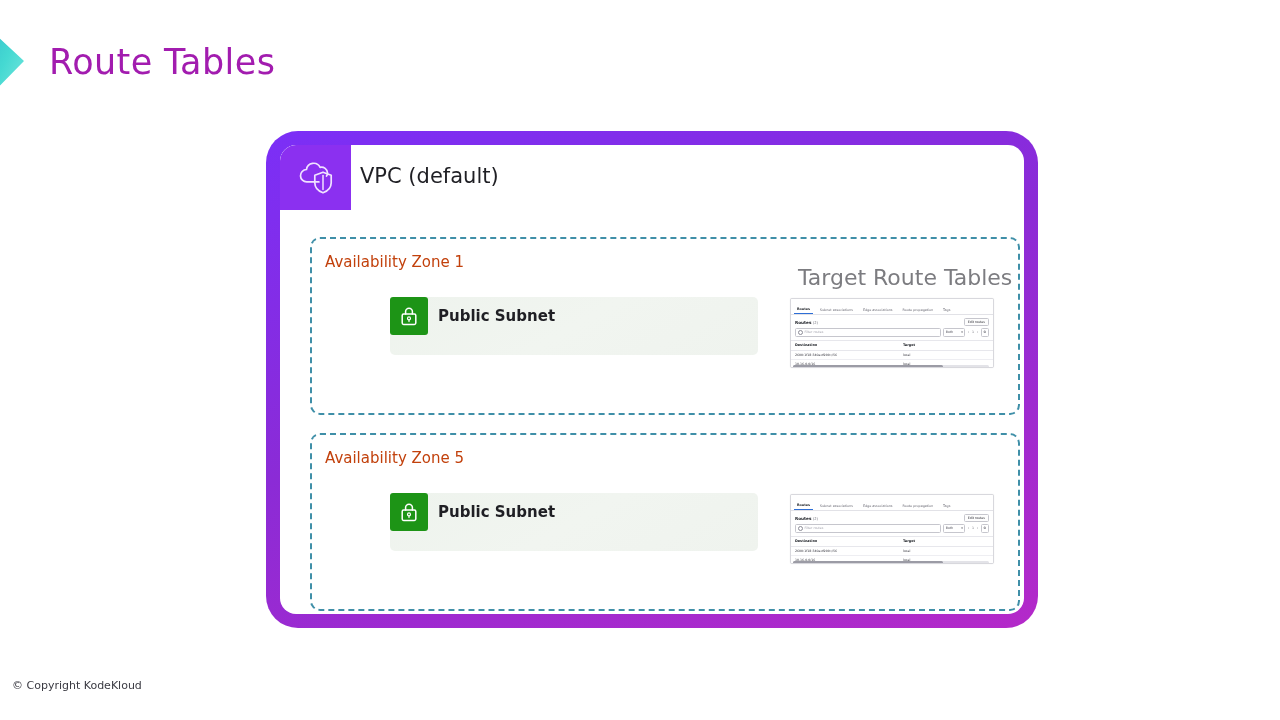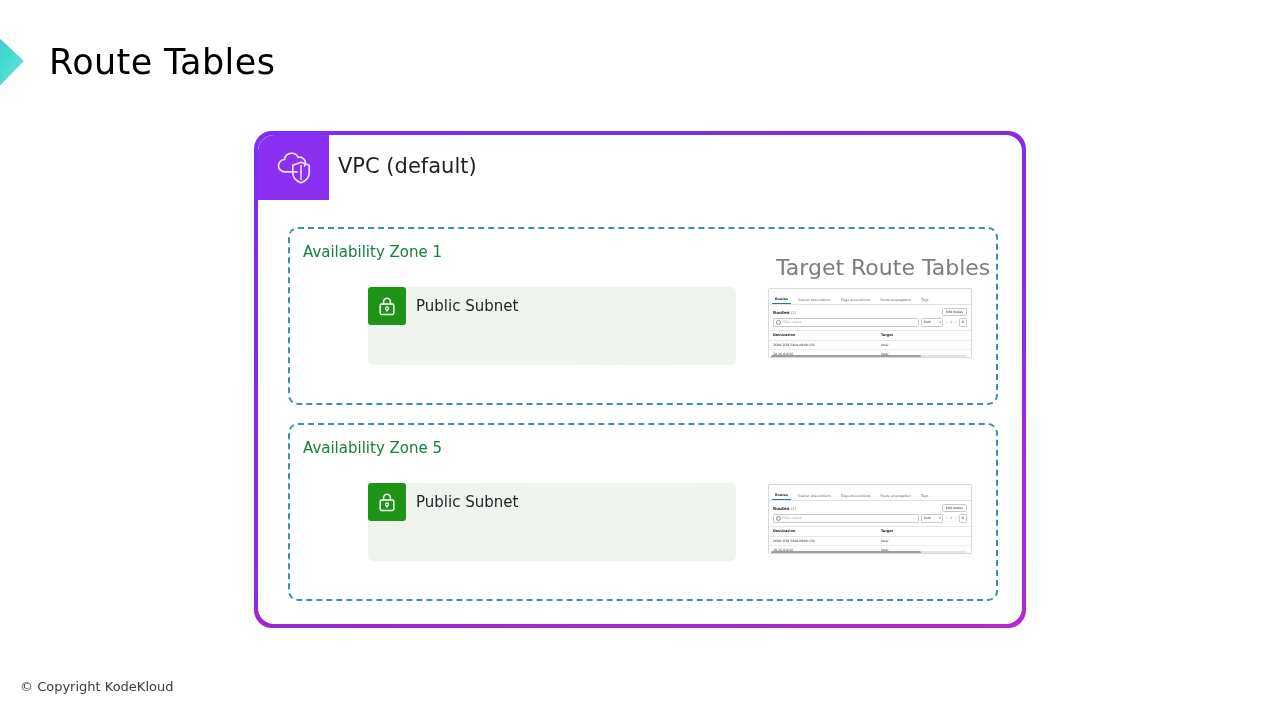--- a/index.html
+++ b/index.html
@@ -31,36 +31,36 @@
     width: 66px;
     height: 94px;
   }
   .page-title {
     position: absolute;
     left: 49px;
     top: 42px;
     font-size: 35px;
     font-weight: 400;
     letter-spacing: 0.4px;
-    color: #000000;
+    color: #a21caf;
     white-space: nowrap;
     text-align: center;
   }
 
   
   .vpc-card {
     position: absolute;
-    left: 254px;
+    left: 266px;
     top: 131px;
     width: 772px;
     height: 497px;
-    border-radius: 18px;
+    border-radius: 32px;
     background: #ffffff;
     box-sizing: border-box;
-    padding: 4px;
+    padding: 14px;
     background-image: linear-gradient(160deg, #7b2ff7 0%, #8b2bd6 45%, #b429c9 100%);
   }
   .vpc-card-inner {
     position: relative;
     width: 100%;
     height: 100%;
     border-radius: 16px;
     background: #ffffff;
     overflow: hidden;
   }
@@ -96,33 +96,34 @@
     background: transparent;
   }
   .az-1 { top: 92px;  height: 178px; }
   .az-2 { top: 288px; height: 178px; }
 
   .az-label {
     position: absolute;
     left: 13px;
     top: 14px;
     font-size: 15px;
-    color: #15803d;
+    color: #c2410c;
     white-space: nowrap;
   }
 
   
   .subnet-block {
     position: absolute;
     left: 78px;
     top: 58px;
     width: 368px;
-    height: 78px;
+    height: 58px;
     border-radius: 5px;
     background: linear-gradient(150deg, #eef3ed 0%, #f1f5f0 50%, #eff3ee 100%);
+    font-weight: bold;
   }
   .subnet-icon {
     position: absolute;
     left: 0;
     top: 0;
     width: 38px;
     height: 38px;
     background: #1d9416;
     border-radius: 3px;
     display: flex;
@@ -326,23 +327,23 @@
     bottom: 1.5px;
     width: 196px;
     height: 2.4px;
     background: #e3e3e8;
     border-radius: 2px;
   }
 
   
   .footer-copy {
     position: absolute;
-    left: 20px;
+    left: 12px;
     top: 679px;
-    font-size: 13px;
+    font-size: 11px;
     color: #3a3a42;
     white-space: nowrap;
   }
 </style>
 </head>
 <body>
 
 <div class="slide-header">
   <svg class="brand-chevron" viewBox="0 0 66 94">
     <defs>

